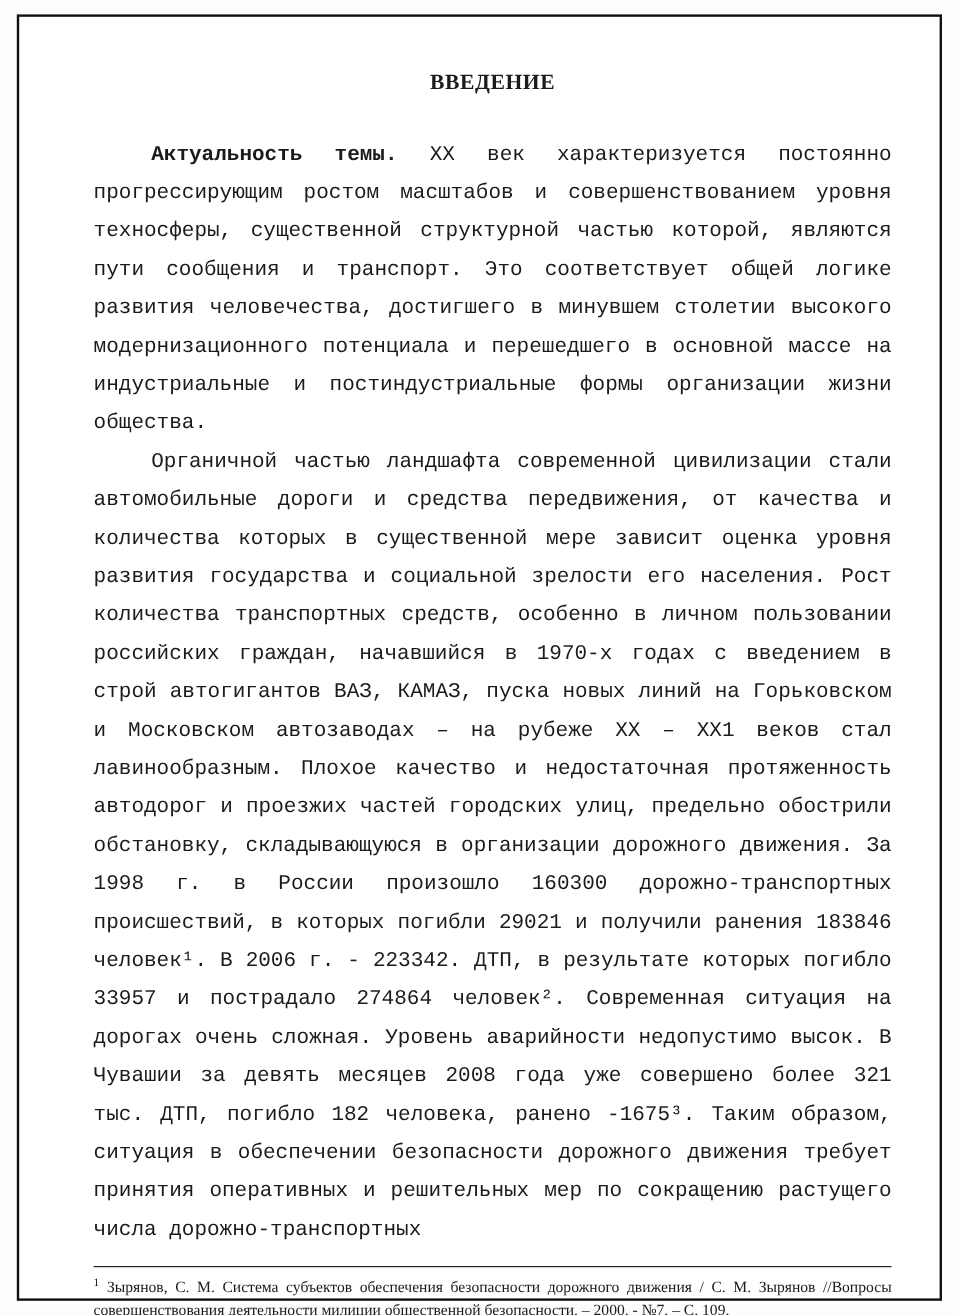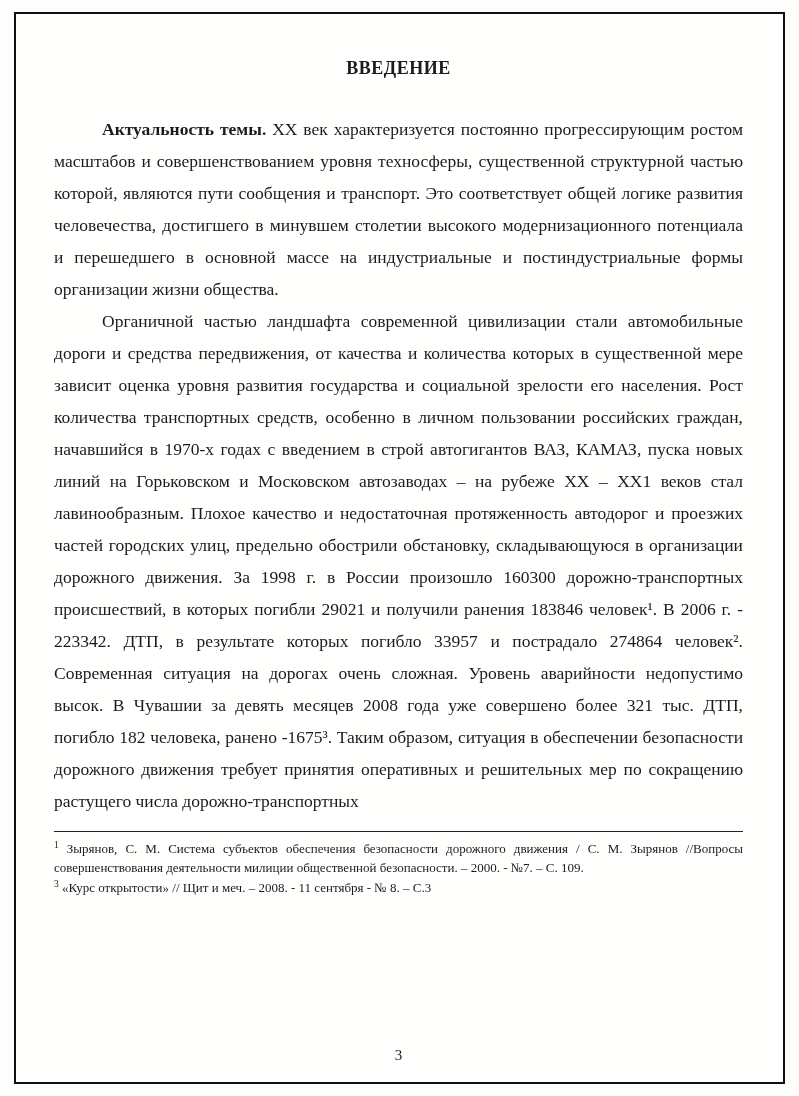--- a/index.html
+++ b/index.html
@@ -15,40 +15,41 @@
     color: #1b1b1b;
   }
   .sheet {
     position: absolute;
     top: 12px;
     left: 14px;
     right: 14px;
     bottom: 12px;
     border: 2px solid #101010;
     box-sizing: border-box;
-    padding: 44px 40px 14px 38px;
+    padding: 44px 40px 14px 62px;
     display: flex;
     flex-direction: column;
     background: #fffffe;
   }
   .title {
     text-align: center;
     font-weight: bold;
     font-size: 18px;
     letter-spacing: 0.5px;
     margin: 0 0 34px 0;
   }
   .body-text {
     font-size: 17.5px;
     line-height: 32px;
     text-align: justify;
   }
   .para {
     margin: 0;
     text-indent: 48px;
+    font-family: Liberation Mono, monospace;
   }
   .lead {
     font-weight: bold;
   }
   .footnotes {
     margin-top: 14px;
     border-top: 1.5px solid #222;
     padding-top: 7px;
     font-size: 13px;
     line-height: 19px;

